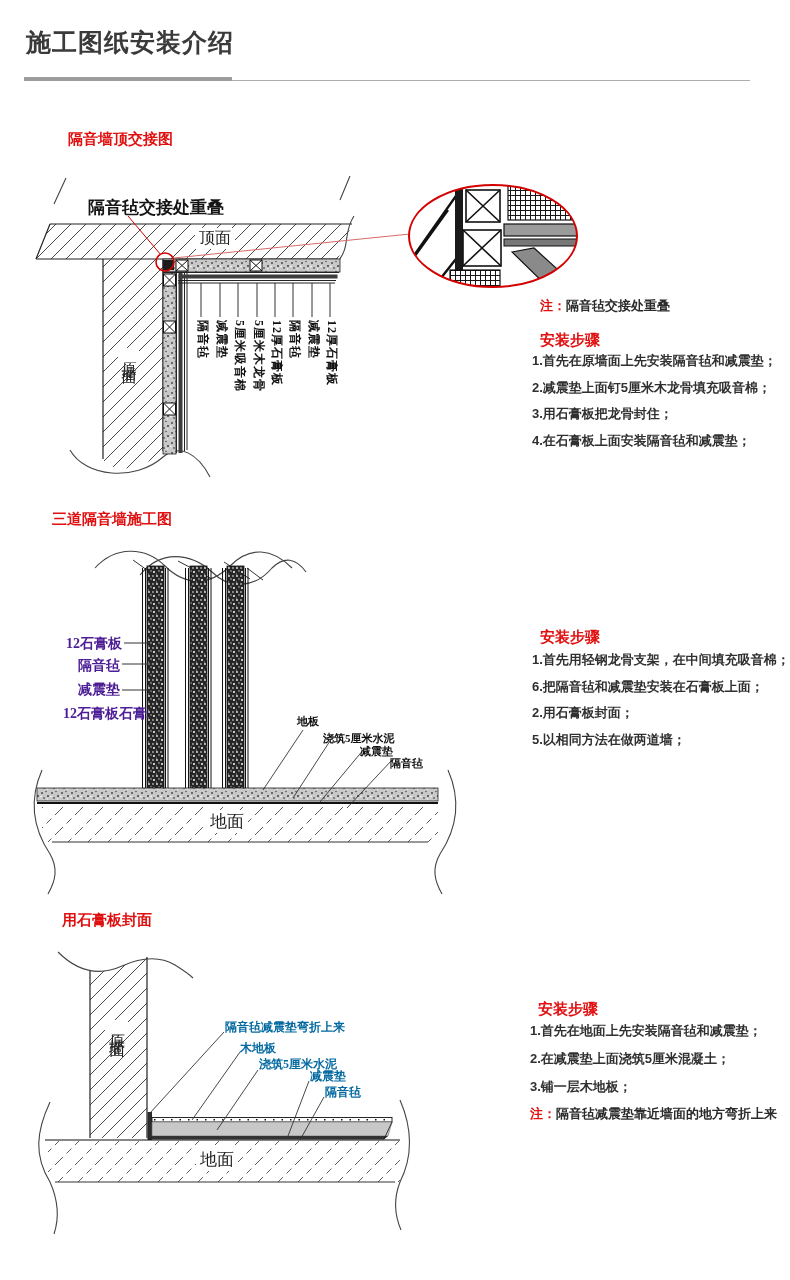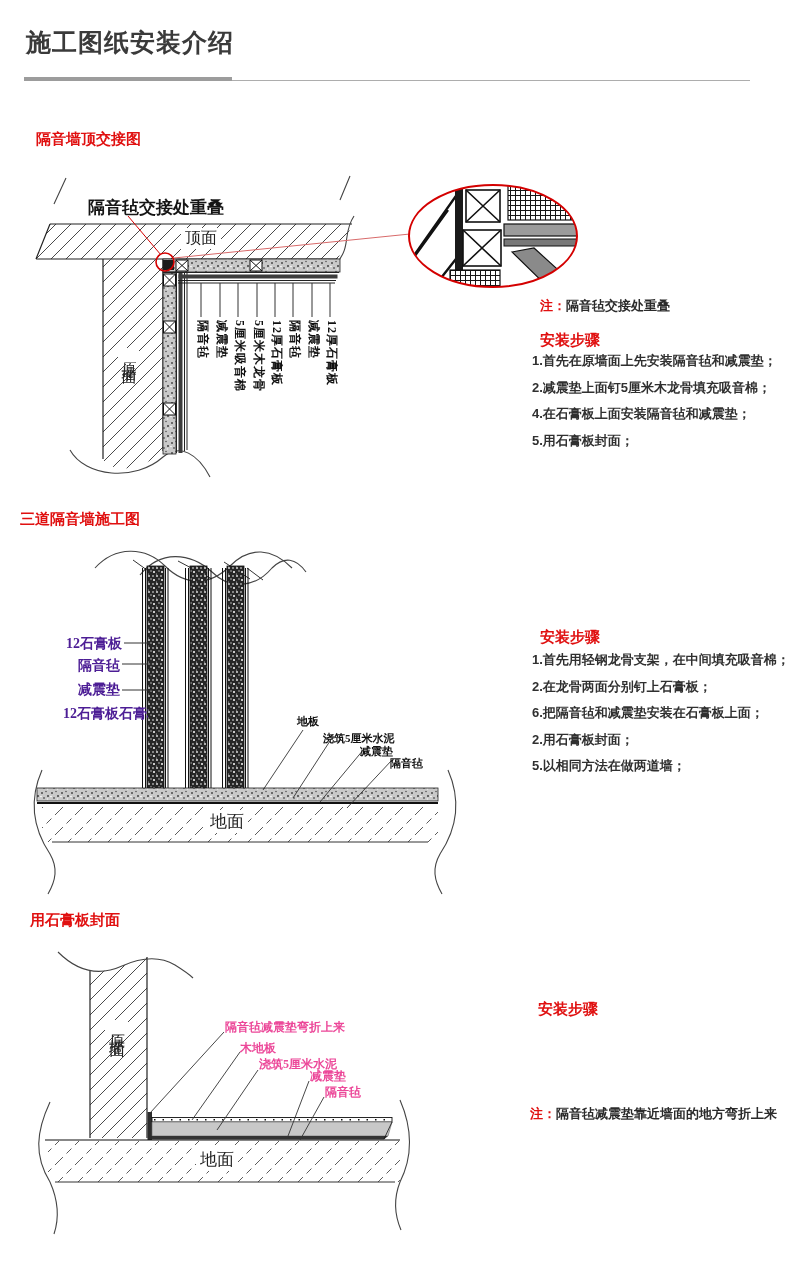--- a/index.html
+++ b/index.html
@@ -3,26 +3,26 @@
 <meta charset="utf-8">
 <style>
   html,body{margin:0;padding:0;background:#fff;}
   #page{position:relative;width:790px;height:1280px;background:#fff;overflow:hidden;
         font-family:"Liberation Sans",sans-serif;}
   .abs{position:absolute;}
   .page-title{font-weight:bold;font-size:25px;color:#3a3a3a;letter-spacing:1px;
               font-family:Liberation Mono, monospace;}
   .rule-thin{height:1px;background:#adadad;}
   .rule-thick{height:4px;background:#9c9c9c;}
-  .sec-head{font-weight:bold;font-size:15px;color:#e01010;white-space:nowrap;}
+  .sec-head{font-weight:bold;font-size:15px;color:#e01010;white-space:nowrap;margin-left:32px;}
   .steps-title{font-weight:bold;font-size:15px;color:#e01010;margin-left:8px;}
   .step{font-weight:bold;font-size:13px;color:#303030;margin-bottom:8.5px;white-space:nowrap;}
   .note{font-weight:bold;font-size:13px;color:#2b2b2b;white-space:nowrap;}
   .note .np{color:#e01010;}
-  .dlab{font-family:"Liberation Serif",serif;font-weight:bold;font-size:12px;color:#ec4899;
+  .dlab{font-family:"Liberation Serif",serif;font-weight:bold;font-size:12px;color:#0369a1;
         white-space:nowrap;}
   .slab{font-family:"Liberation Serif",serif;font-weight:bold;font-size:14px;color:#4c1d95;
         white-space:nowrap;}
   .flab{font-family:"Liberation Serif",serif;font-weight:bold;font-size:11px;color:#111;
         white-space:nowrap;}
   .biglab{font-family:"Liberation Serif",serif;font-size:17px;color:#222;background:#fff;
           padding:0 4px;white-space:nowrap;}
   .overlap-lab{font-weight:bold;font-size:17px;color:#151515;white-space:nowrap;}
   .vlab{writing-mode:vertical-rl;text-orientation:sideways;
         font-family:"Liberation Serif",serif;font-weight:bold;font-size:12px;color:#111;
@@ -141,40 +141,40 @@
       <rect x="508" y="24" width="64" height="36" fill="url(#grid)" stroke="#111" stroke-width="1.2"></rect>
       <rect x="450" y="110" width="50" height="18" fill="url(#grid)" stroke="#111" stroke-width="1.2"></rect>
       <rect x="504" y="64" width="76" height="12" fill="#9b9b9b" stroke="#111" stroke-width="1.2"></rect>
       <rect x="504" y="79" width="76" height="7" fill="#787878" stroke="#111" stroke-width="1"></rect>
       <polygon points="512,92 534,88 578,128 554,133" fill="#8a8a8a" stroke="#111" stroke-width="1.2"></polygon>
     </g>
     <ellipse cx="493" cy="76" rx="84" ry="51" fill="none" stroke="#d40000" stroke-width="2"></ellipse>
   </svg>
 
   <div class="abs overlap-lab" style="left:88px;top:196px">隔音毡交接处重叠</div>
-  <div class="abs biglab" style="left:181px;top:228px;font-size:16px">顶面</div>
+  <div class="abs biglab" style="left:195px;top:228px;font-size:16px">顶面</div>
   <div class="abs vupright" style="left:118px;top:348px;font-size:15px">原墙面</div>
   <div class="abs vlab" style="left:194px;top:320px">隔音毡</div>
   <div class="abs vlab" style="left:213px;top:320px">减震垫</div>
   <div class="abs vlab" style="left:231px;top:320px">5厘米吸音棉</div>
   <div class="abs vlab" style="left:250px;top:320px">5厘米木龙骨</div>
   <div class="abs vlab" style="left:268px;top:320px">12厚石膏板</div>
   <div class="abs vlab" style="left:286px;top:320px">隔音毡</div>
   <div class="abs vlab" style="left:305px;top:320px">减震垫</div>
   <div class="abs vlab" style="left:323px;top:320px">12厚石膏板</div>
 
   <div class="abs note" style="left:540px;top:297px">
     <span class="np">注：</span><span>隔音毡交接处重叠</span>
   </div>
   <div class="abs steps-title" style="left:532px;top:331px">安装步骤</div>
   <div class="abs" style="left:532px;top:352px">
     <div class="step">1.首先在原墙面上先安装隔音毡和减震垫；</div>
     <div class="step">2.减震垫上面钉5厘米木龙骨填充吸音棉；</div>
+    <div class="step">3.用石膏板把龙骨封住；</div>
     <div class="step">4.在石膏板上面安装隔音毡和减震垫；</div>
-    <div class="step">5.用石膏板封面；</div>
   </div>
 
   <div class="abs sec-head" style="left:20px;top:510px">三道隔音墙施工图</div>
 
   <svg style="left:0;top:530px" width="620" height="370" viewBox="0 0 620 370">
 
     <path d="M95,38 C115,16 145,16 165,36 C185,56 210,56 230,36 C250,16 272,18 292,38" stroke="#444" stroke-width="1.1" fill="none"></path>
     <path d="M140,45 C160,20 190,22 212,42 C230,60 255,58 272,38 C284,26 296,28 306,42" stroke="#444" stroke-width="1.1" fill="none"></path>
     <path d="M133,30 L158,48 M178,31 L212,49 M224,32 L250,49 M247,38 L263,50" stroke="#333" stroke-width="1" fill="none"></path>
 
@@ -211,21 +211,20 @@
   <div class="abs slab clip" style="left:63px;top:705px;width:85px">12石膏板石膏板</div>
   <div class="abs flab" style="left:297px;top:714px">地板</div>
   <div class="abs flab" style="left:323px;top:731px">浇筑5厘米水泥</div>
   <div class="abs flab" style="left:360px;top:744px">减震垫</div>
   <div class="abs flab" style="left:390px;top:756px">隔音毡</div>
   <div class="abs biglab" style="left:206px;top:810px">地面</div>
 
   <div class="abs steps-title" style="left:532px;top:628px">安装步骤</div>
   <div class="abs" style="left:532px;top:651px">
     <div class="step">1.首先用轻钢龙骨支架，在中间填充吸音棉；</div>
-    <div class="step">2.在龙骨两面分别钉上石膏板；</div>
     <div class="step">6.把隔音毡和减震垫安装在石膏板上面；</div>
     <div class="step">2.用石膏板封面；</div>
     <div class="step">5.以相同方法在做两道墙；</div>
   </div>
 
   <div class="abs sec-head" style="left:30px;top:911px">用石膏板封面</div>
 
   <svg style="left:0;top:940px" width="620" height="320" viewBox="0 0 620 320">
 
     <path d="M90,30 C105,34 122,26 147,17 L147,198 L90,198 Z" fill="url(#hatch)"></path>
@@ -250,17 +249,22 @@
 
   <div class="abs vupright" style="left:105px;top:1020px">原墙面</div>
   <div class="abs dlab" style="left:225px;top:1019px">隔音毡减震垫弯折上来</div>
   <div class="abs dlab" style="left:240px;top:1040px">木地板</div>
   <div class="abs dlab" style="left:259px;top:1056px">浇筑5厘米水泥</div>
   <div class="abs dlab" style="left:310px;top:1068px">减震垫</div>
   <div class="abs dlab" style="left:325px;top:1084px">隔音毡</div>
   <div class="abs biglab" style="left:196px;top:1148px">地面</div>
 
   <div class="abs steps-title" style="left:530px;top:1000px">安装步骤</div>
+  <div class="abs" style="left:530px;top:1022px">
+    <div class="step" style="margin-bottom:10px">1.首先在地面上先安装隔音毡和减震垫；</div>
+    <div class="step" style="margin-bottom:10px">2.在减震垫上面浇筑5厘米混凝土；</div>
+    <div class="step">3.铺一层木地板；</div>
+  </div>
   <div class="abs note" style="left:530px;top:1105px">
     <span class="np">注：</span><span>隔音毡减震垫靠近墙面的地方弯折上来</span>
   </div>
 
 </div>
 
 </body></html>

